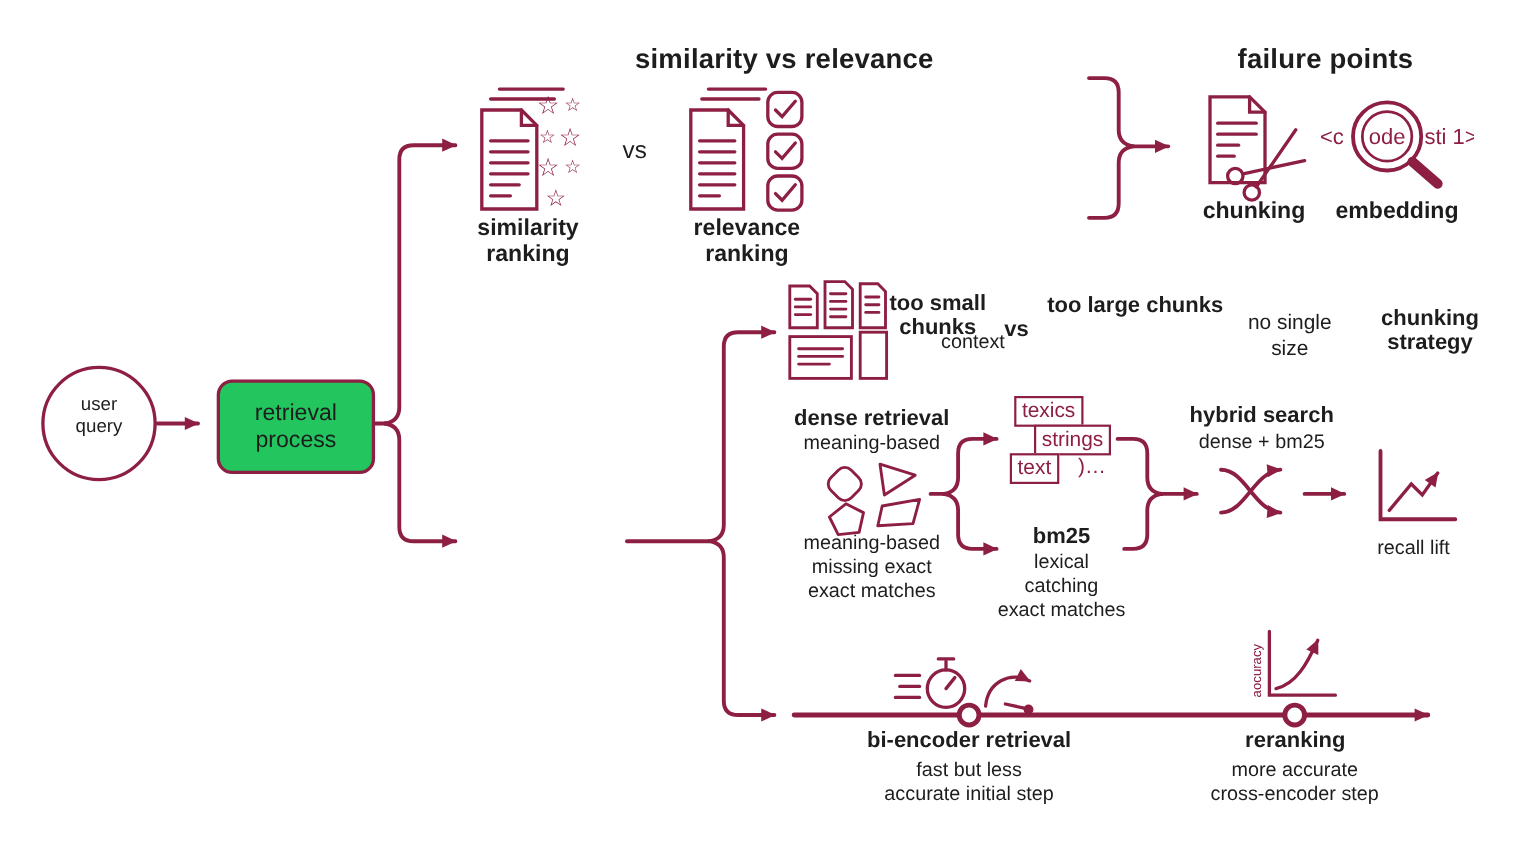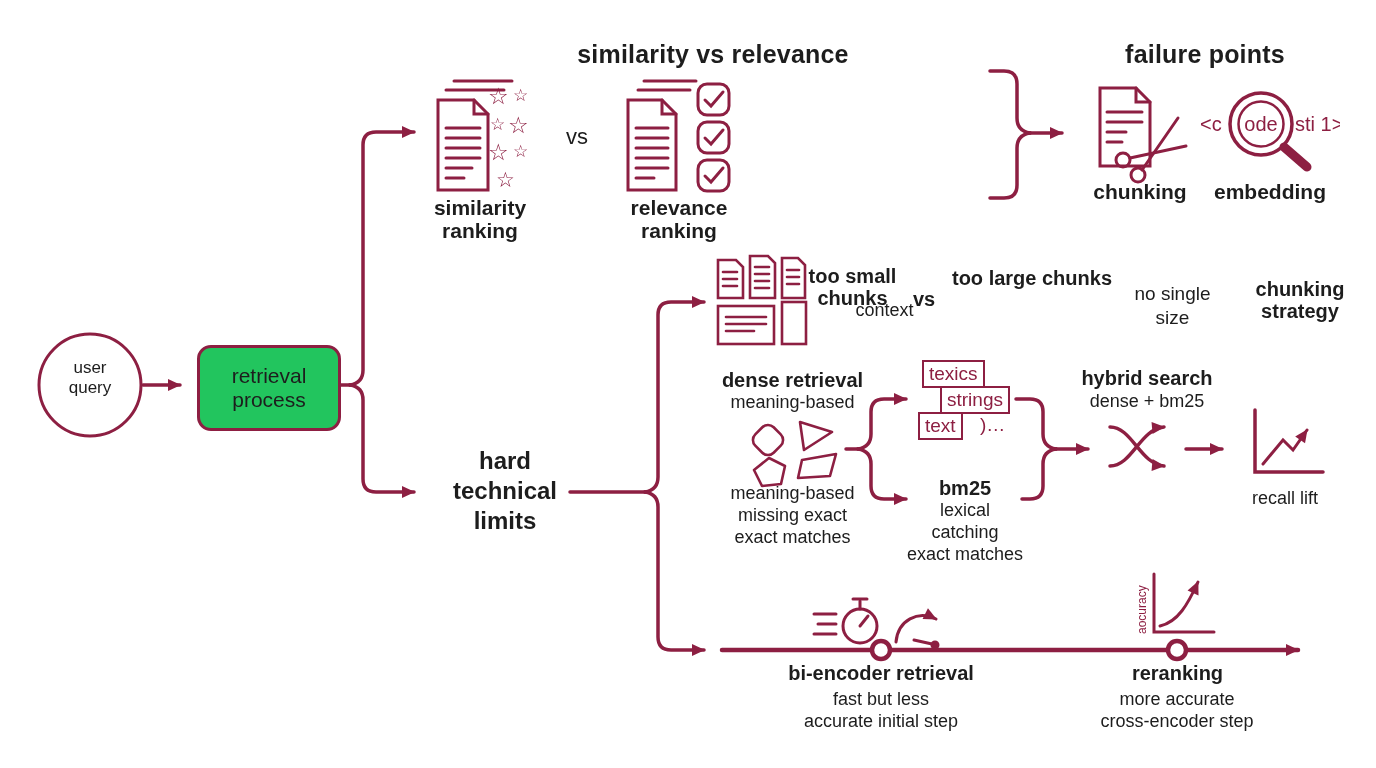--- a/index.html
+++ b/index.html
@@ -72,23 +72,20 @@
       <circle cx="1177" cy="650" r="9" fill="#ffffff" stroke-width="4.5"></circle>
     </g>
   </svg>
 
   <div class="txt ctr" style="left:40px;top:358px;width:100px;font-size:17px;line-height:1.2;">user
 query</div>
   <div class="node-box" style="left:197px;top:345px;width:138px;height:80px;">
     <span style="white-space:pre-line;">retrieval
 process</span>
   </div>
-  <div class="txt ctr" style="left:445px;top:446px;width:120px;font-size:24px;font-weight:bold;line-height:1.25;">hard
-technical
-limits</div>
 
   <div class="txt ctr title" style="left:548px;top:40px;width:330px;">similarity vs relevance</div>
 
   <svg class="abs" style="left:424px;top:74px;" width="112" height="122" viewBox="0 0 112 122">
     <g stroke="#8d1f42" stroke-width="3" fill="none" stroke-linecap="round">
       <path d="M30,7 H88"></path>
         <path d="M22,16 H80"></path>
       <path d="M14,26 H50 L64,40 V116 H14 Z"></path>
         <path d="M50,26 V40 H64"></path>
       <path d="M22,54 H56"></path>

